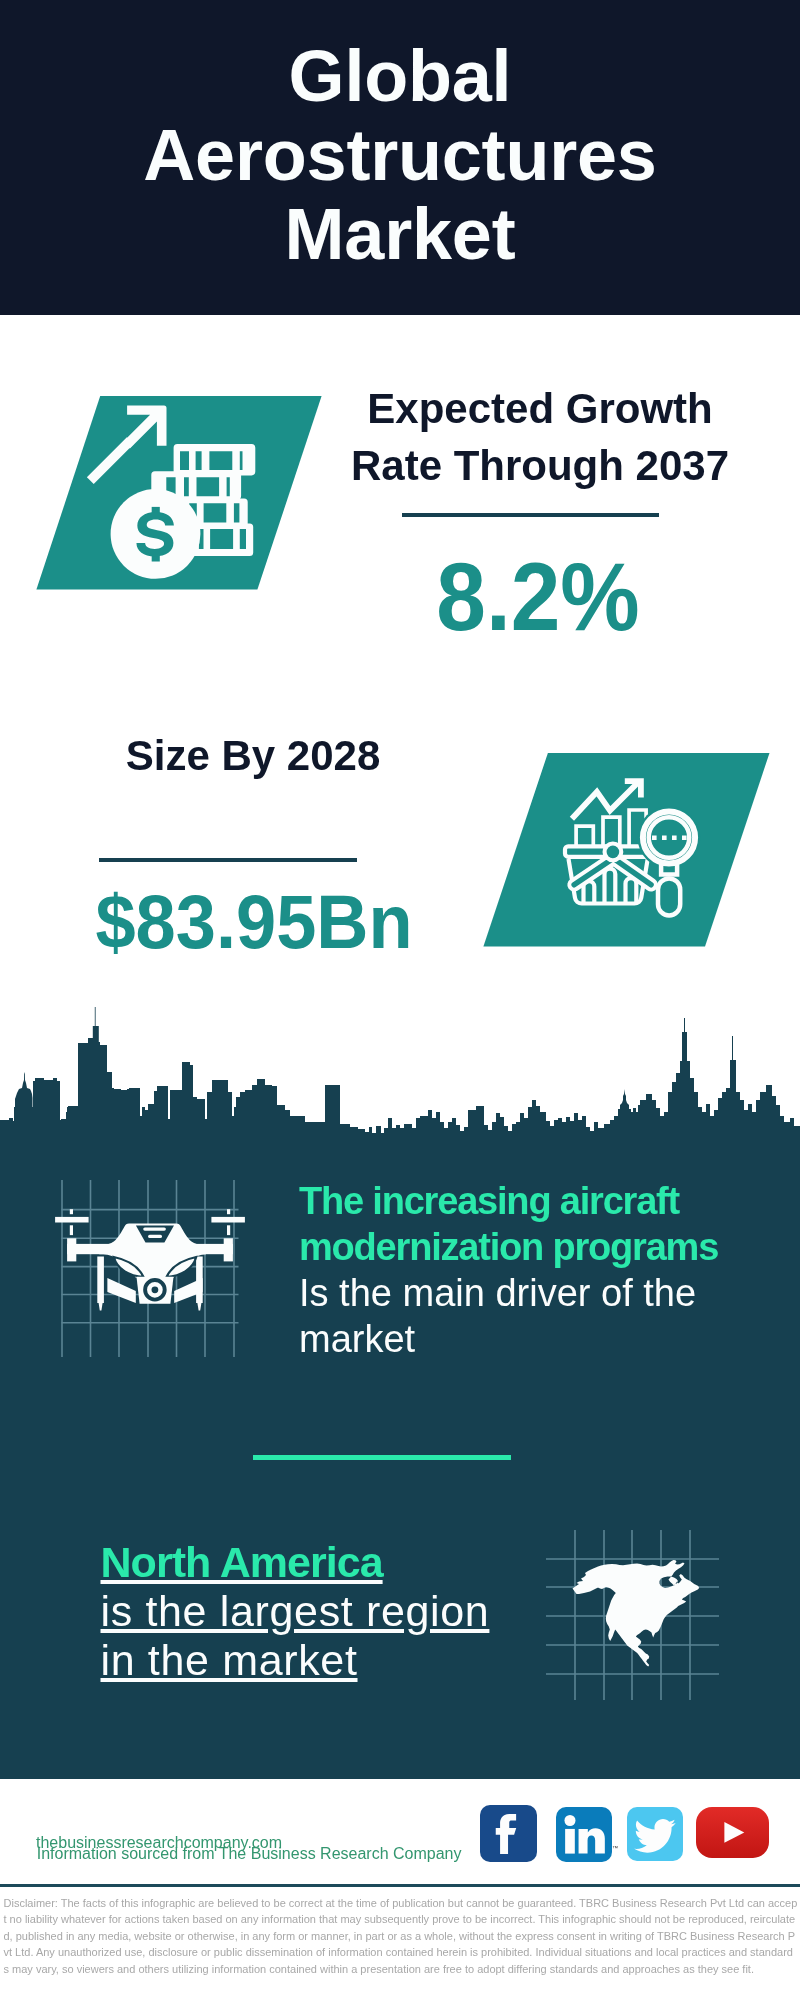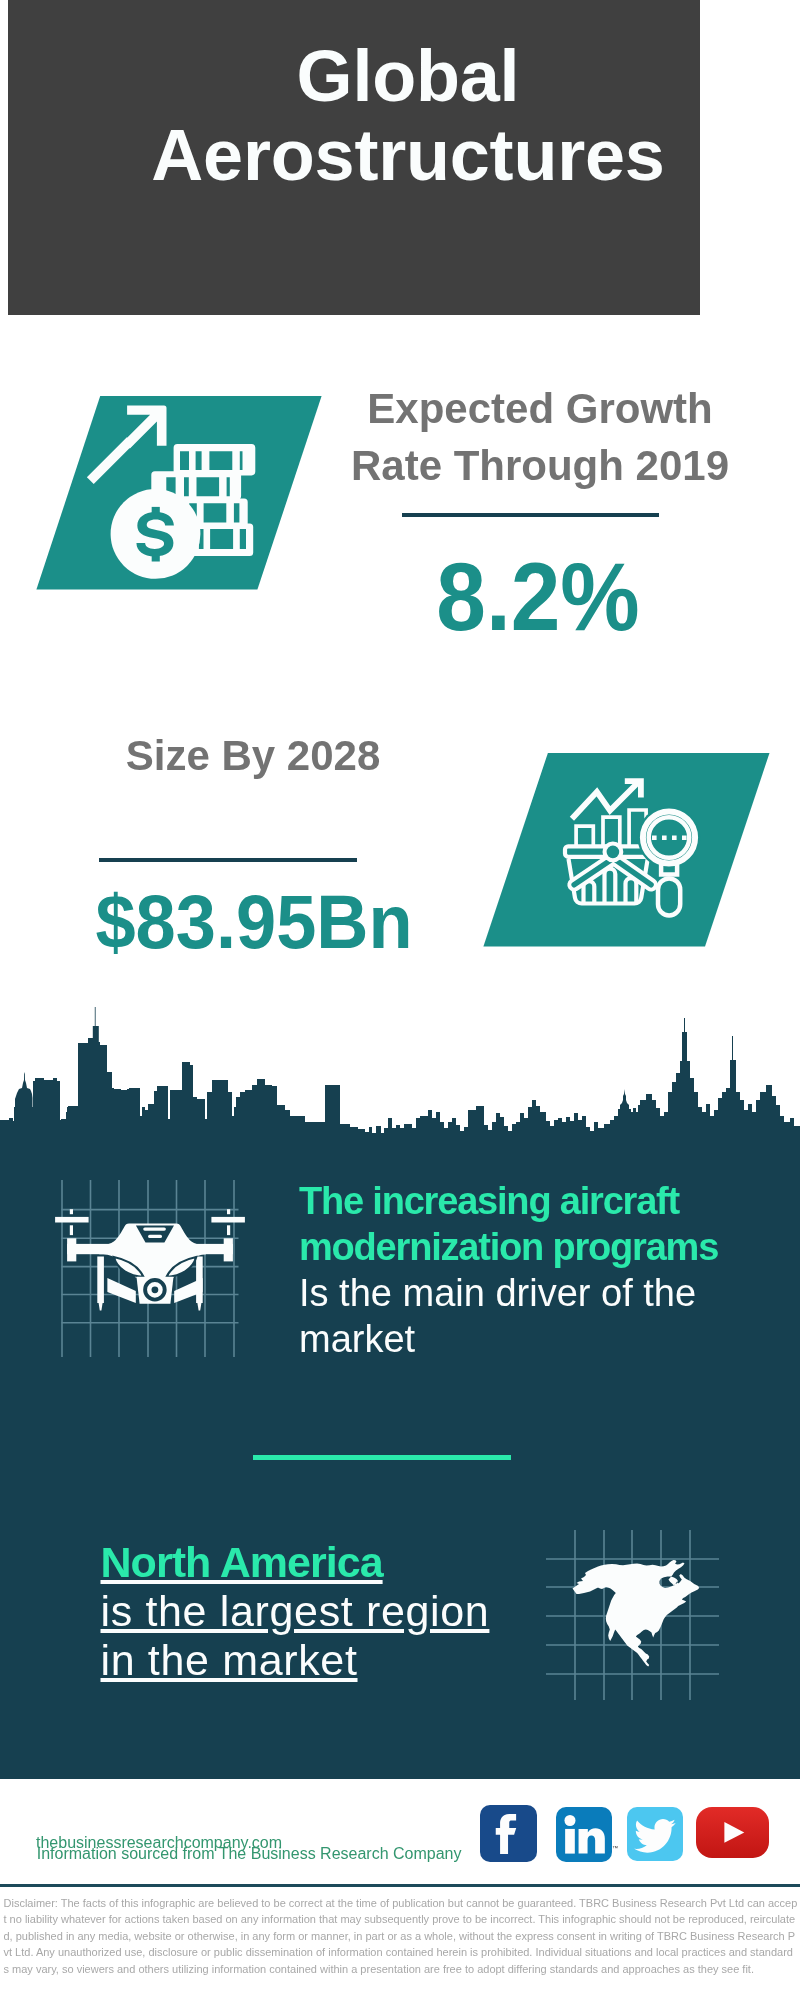--- a/index.html
+++ b/index.html
@@ -1,23 +1,23 @@
 <!DOCTYPE html>
 <html><head>
 <meta charset="utf-8">
 <style>
   html,body{margin:0;padding:0;}
   body{width:800px;height:2000px;background:#fff;font-family:"Liberation Sans",sans-serif;overflow:hidden;}
   .page{position:relative;width:800px;height:2000px;background:#fff;}
 
   
-  .hdr{position:absolute;left:8px;top:0;width:692px;height:315px;background:#404040;}
+  .hdr{position:absolute;left:0;top:0;width:800px;height:315px;background:#0f172a;}
   .hdr-title{position:absolute;left:0;top:37px;width:800px;text-align:center;color:#fafdfd;
     font-size:72px;font-weight:bold;line-height:79px;letter-spacing:-0.2px;}
-  .stat-h{position:absolute;color:#737373;font-weight:bold;font-size:42px;line-height:57.2px;text-align:center;}
+  .stat-h{position:absolute;color:#0f172a;font-weight:bold;font-size:42px;line-height:57.2px;text-align:center;}
   .rule{position:absolute;background:#164050;height:4px;}
   .stat-v{position:absolute;color:#1b8f89;font-weight:bold;line-height:1;text-align:center;white-space:nowrap;}
 
   
   .dark{position:absolute;left:0;top:1138px;width:800px;height:641px;background:#164050;}
   .sky{position:absolute;left:0;top:1010px;width:800px;height:150px;}
 
   .msg{position:absolute;text-align:left;color:#fbfdfd;font-size:38px;line-height:46px;}
   .msg b{color:#2ae9ab;font-weight:bold;letter-spacing:-1.2px;}
   .greenrule{position:absolute;background:#2ae9ab;height:4.3px;}
@@ -31,20 +31,21 @@
   .disc{position:absolute;color:#a8a8a8;font-size:11px;line-height:16.5px;text-align:left;word-break:break-all;}
 </style>
 </head>
 <body>
 
 <div class="page">
   <div class="hdr">
     <div class="hdr-title">
         <div>Global</div>
         <div>Aerostructures</div>
+        <div>Market</div>
       </div>
   </div>
 
   <div class="stat-block">
     <svg class="icon-shape" style="position:absolute;left:30px;top:390px;" width="300" height="210" viewBox="0 0 300 210">
       <polygon points="70.2,6.1 291.6,6.1 227.4,199.6 6.4,199.6" fill="#1b8f89"></polygon>
       <g fill="#fbfdfd">
 
         <path d="M97.1 15.6 h36.9 a2.5 2.5 0 0 1 2.5 2.5 v37.7 h-9.6 v-24.3 l-27.0 27.0 l-6.8 -6.8 l27.0 -27.0 h-23.0 z"></path>
         <path d="M96.9 47.3 l6.8 6.8 l-40.0 40.0 l-6.8 -6.8 z"></path>
@@ -64,21 +65,21 @@
         <circle cx="125.5" cy="143.9" r="44.9"></circle>
         <g fill="#1b8f89" transform="translate(125.7 144.2) scale(0.82)">
           <rect x="-4.9" y="-33.3" width="9.9" height="11.0"></rect>
           <rect x="-4.9" y="22.3" width="9.9" height="11.0"></rect>
           <path d="M0 -27.0 c -14.1 0 -22.4 7.2 -22.4 16.3 c 0 8.8 6.3 13.1 19.4 15.3 c 10.0 1.7 13.2 3.5 13.2 6.8 c 0 3.9 -4.2 6.5 -11.3 6.5 c -7.4 0 -11.6 -2.7 -11.8 -7.2 h -10.6 c 0.2 9.8 8.6 16.4 22.3 16.4 c 14.1 0 22.8 -6.5 22.8 -16.3 c 0 -9.3 -6.5 -13.6 -19.9 -15.7 c -10.1 -1.6 -12.6 -3.3 -12.6 -6.5 c 0 -3.5 3.8 -6.4 10.9 -6.4 c 7.1 0 11.2 2.9 11.5 7.3 h 10.7 c -0.3 -9.7 -8.2 -16.7 -22.0 -16.7 z"></path>
         </g>
       </g>
     </svg>
     <div class="stat-h" style="left:340px;top:380px;width:400px;">
         <div>Expected Growth</div>
-        <div>Rate Through 2019</div>
+        <div>Rate Through 2037</div>
       </div>
     <div class="rule" style="left:402.4px;top:512.9px;width:256.3px;"></div>
     <div class="stat-v" style="left:328px;top:549px;width:420px;font-size:96px;transform:scaleX(0.93);transform-origin:50% 0;">8.2%</div>
   </div>
 
   <div class="dark"></div>
   <svg class="sky" style="position:absolute;left:0;top:1000px;width:800px;height:180px;" viewBox="0 1000 800 180" preserveAspectRatio="none">
     <polygon fill="#164050" points="0,1180 0,1120 9,1120 9,1118 13,1118 13,1121 14,1121 14,1107 15,1107 15,1099 16,1096 17,1093 18,1091 19,1089 22,1088 23,1083 24,1080 24.2,1074 24.6,1072 25,1074 25,1080 26,1083 27,1088 30,1089 31,1091 32,1094 32.5,1098 32.5,1107 33,1107 33,1081 35,1081 35,1078 44,1078 44,1080 53,1080 53,1078 57,1078 57,1081 60,1081 60,1120 61,1120 61,1119 66,1119 66,1112 67,1112 67,1107 68,1107 68,1106 78,1106 78,1043 88,1043 88,1038 92.8,1038 92.8,1026 94.8,1026 94.8,1007 95.6,1007 95.6,1026 98.8,1026 98.8,1042 100,1042 100,1045 107,1045 107,1072 112,1072 112,1088 114,1088 114,1089 121,1089 121,1090 127,1090 127,1089 129,1089 129,1088 140,1088 140,1116 142,1116 142,1107 145,1107 145,1110 148,1110 148,1104 154,1104 154,1091 157,1091 157,1086 168,1086 168,1119 170,1119 170,1090 182,1090 182,1062 190,1062 190,1065 193,1065 193,1097 197,1097 197,1099 205,1099 205,1119 207,1119 207,1092 212,1092 212,1080 228,1080 228,1092 232,1092 232,1116 234,1116 234,1107 236,1107 236,1097 240,1097 240,1092 245,1092 245,1090 252,1090 252,1085 257,1085 257,1079 265,1079 265,1085 272,1085 272,1086 277,1086 277,1105 285,1105 285,1110 290,1110 290,1116 305,1116 305,1122 325,1122 325,1085 340,1085 340,1124 350,1124 350,1127 358,1127 358,1129 365,1129 365,1132 369,1132 369,1127 372,1127 372,1133 376,1133 376,1126 381,1126 381,1133 384,1133 384,1128 388,1128 388,1118 392,1118 392,1128 396,1128 396,1125 400,1125 400,1128 404,1128 404,1124 412,1124 412,1128 416,1128 416,1118 420,1118 420,1116 428,1116 428,1110 432,1110 432,1118 436,1118 436,1112 440,1112 440,1122 444,1122 444,1128 448,1128 448,1122 452,1122 452,1118 456,1118 456,1125 460,1125 460,1131 464,1131 464,1127 468,1127 468,1110 476,1110 476,1106 484,1106 484,1125 488,1125 488,1130 492,1130 492,1122 496,1122 496,1113 500,1113 500,1117 504,1117 504,1126 508,1126 508,1131 512,1131 512,1124 516,1124 516,1122 520,1122 520,1113 524,1113 524,1118 528,1118 528,1107 532,1107 532,1100 536,1100 536,1106 540,1106 540,1112 546,1112 546,1121 550,1121 550,1126 554,1126 554,1120 558,1120 558,1118 562,1118 562,1122 566,1122 566,1117 570,1117 570,1121 574,1121 574,1113 578,1113 578,1120 582,1120 582,1116 586,1116 586,1127 590,1127 590,1131 594,1131 594,1122 598,1122 598,1128 604,1128 604,1124 610,1124 610,1120 614,1120 614,1116 618,1116 618,1109 620,1109 620,1105 622,1103 623,1100 623,1096 624,1094 624.6,1089 625,1094 626,1096 626,1100 627,1103 629,1105 629,1109 631,1109 631,1112 633,1112 633,1108 636,1108 636,1112 638,1112 638,1105 640,1105 640,1100 646,1100 646,1094 652,1094 652,1100 656,1100 656,1108 660,1108 660,1116 664,1116 664,1112 668,1112 668,1092 672,1092 672,1082 676,1082 676,1073 680,1073 680,1061 682,1061 682,1032 684,1032 684,1018 685,1018 685,1032 687,1032 687,1061 690,1061 690,1078 694,1078 694,1092 698,1092 698,1107 702,1107 702,1112 706,1112 706,1104 710,1104 710,1116 714,1116 714,1110 718,1110 718,1098 722,1098 722,1092 726,1092 726,1088 730,1088 730,1060 732,1060 732,1036 733,1036 733,1060 736,1060 736,1092 740,1092 740,1100 744,1100 744,1110 748,1110 748,1104 752,1104 752,1112 756,1112 756,1100 760,1100 760,1092 766,1092 766,1085 772,1085 772,1096 776,1096 776,1105 780,1105 780,1116 784,1116 784,1122 790,1122 790,1118 794,1118 794,1126 800,1126 800,1180"></polygon>
   </svg>
 

